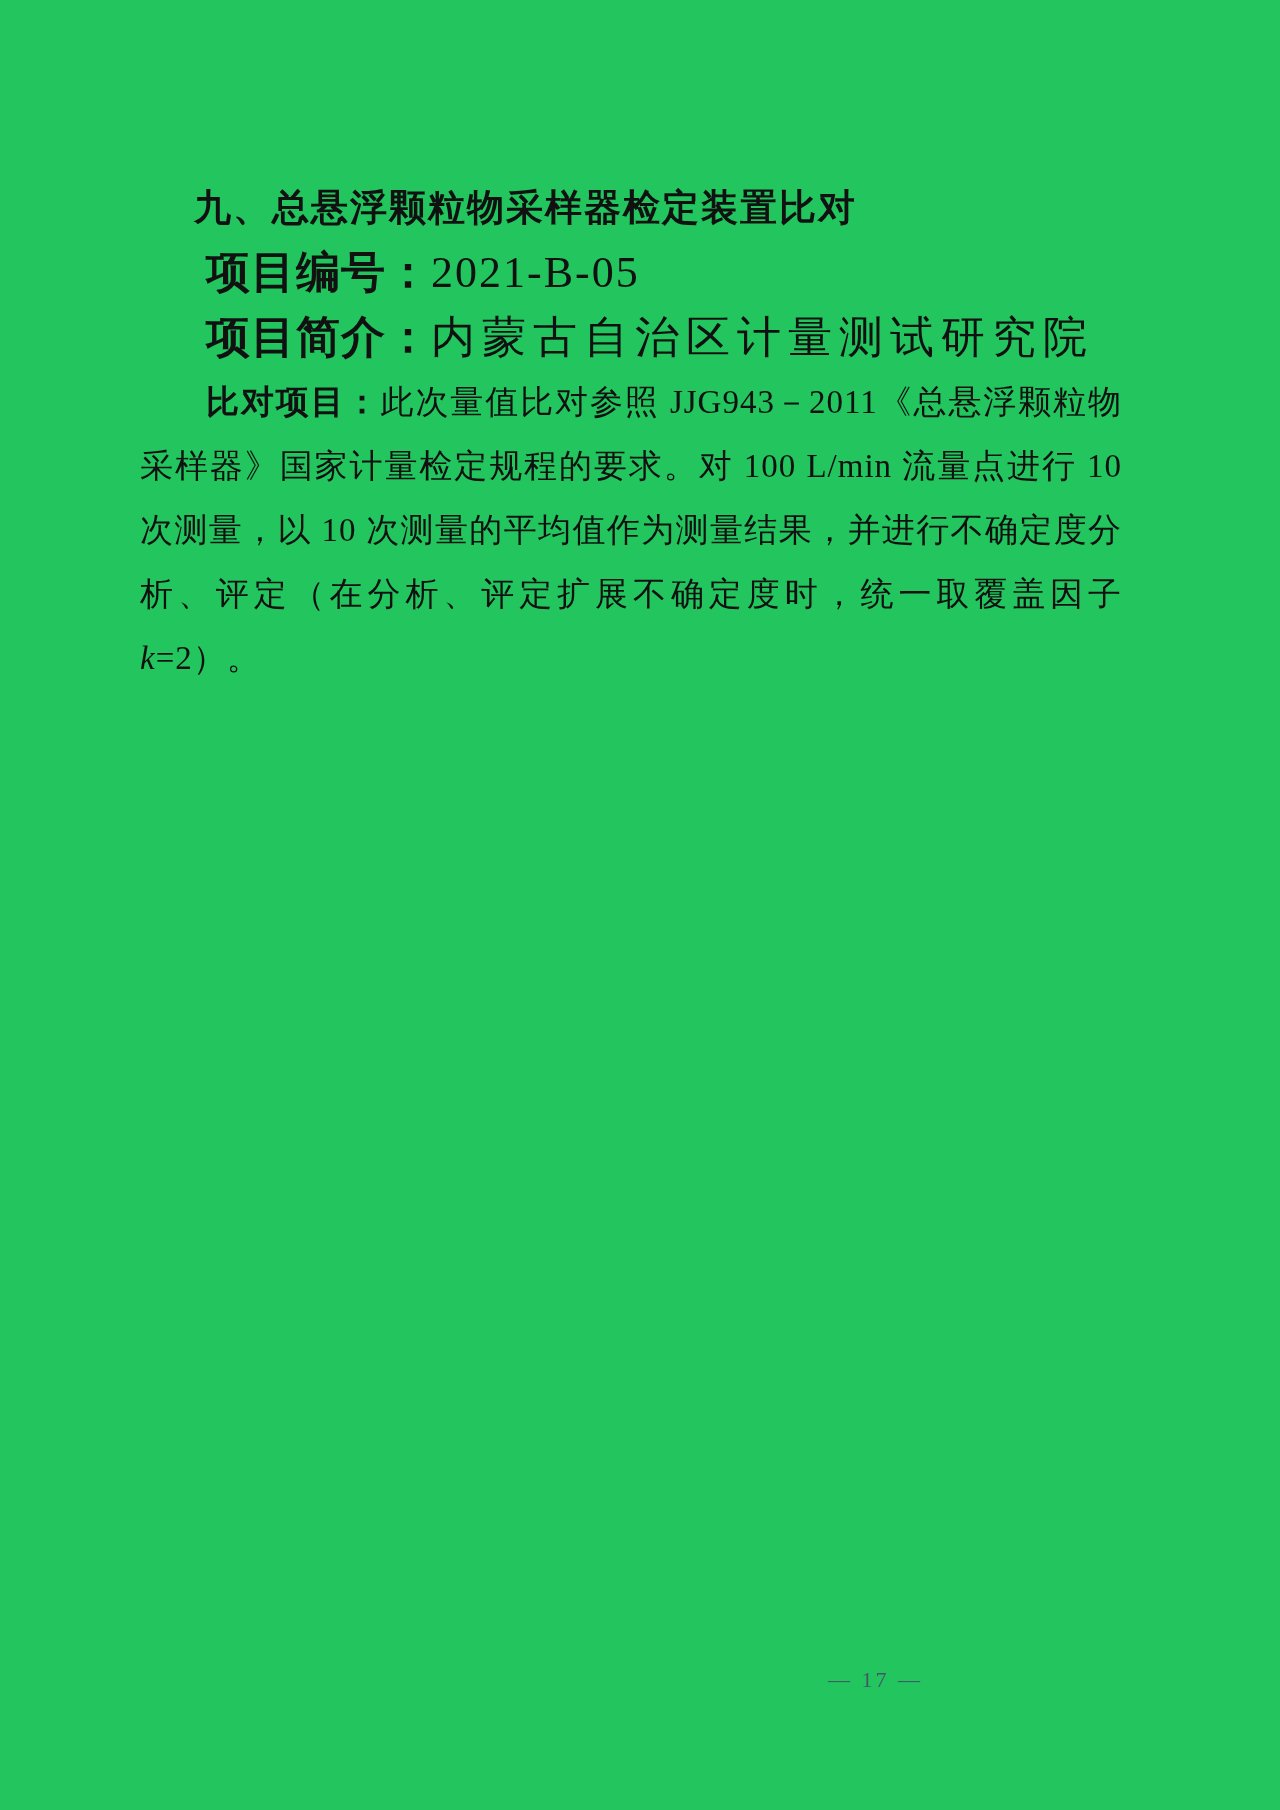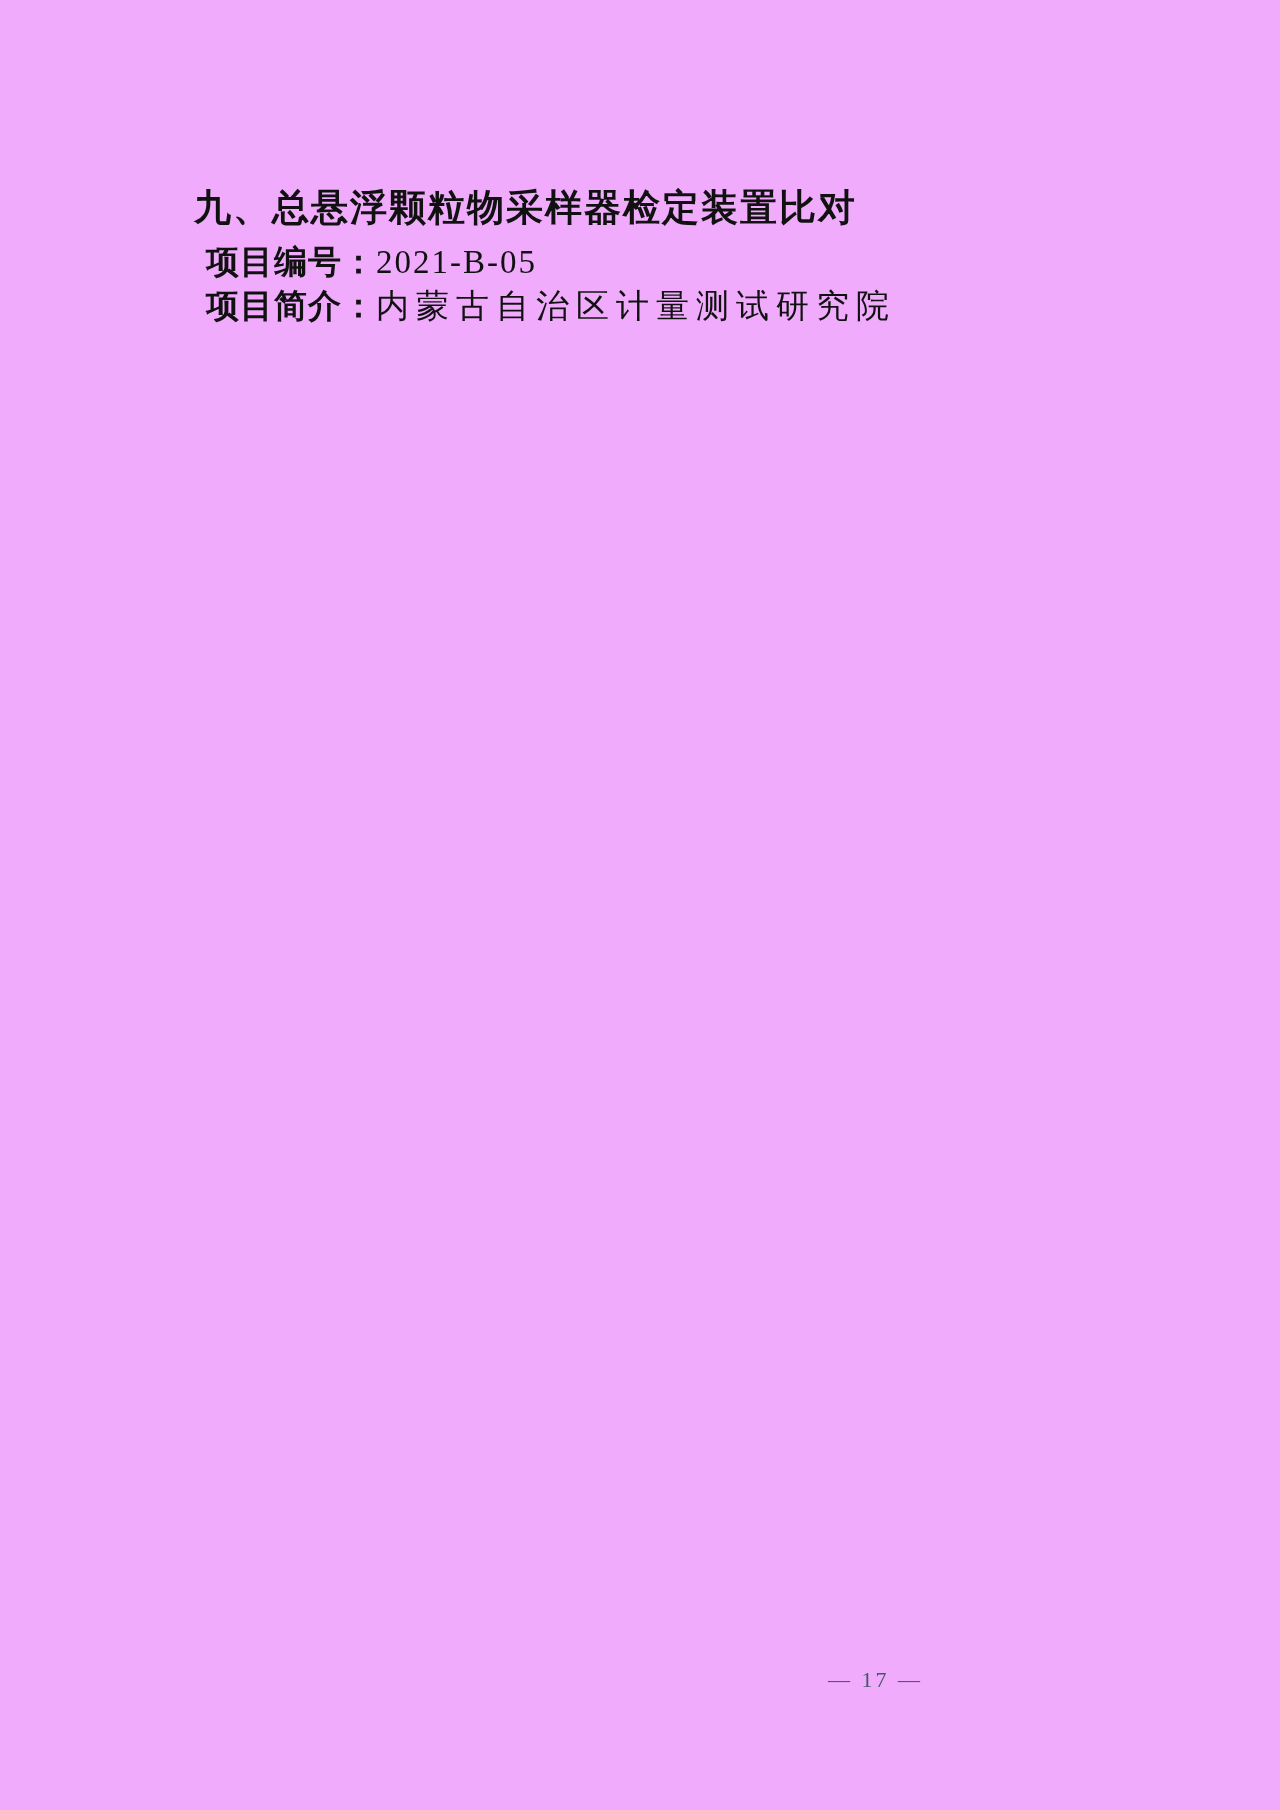--- a/index.html
+++ b/index.html
@@ -11,41 +11,41 @@
     height: 1810px;
     position: relative;
     background: #ffffff;
     color: #111111;
     font-family: "Liberation Serif", "DejaVu Serif", serif;
     overflow: hidden;
   }
   .page {
     position: absolute;
     inset: 0;
-    background: #f0abfc;
+    background: #22c55e;
   }
   .content {
     position: absolute;
     left: 140px;
     top: 176px;
     width: 982px;
   }
   .doc-heading {
     font-family: "Liberation Sans", "DejaVu Sans", sans-serif;
     font-weight: 700;
     font-size: 37px;
     line-height: 64px;
     margin: 0;
     text-indent: 54px;
     letter-spacing: 2px;
     white-space: nowrap;
   }
   .field-line {
-    font-size: 33px;
-    line-height: 44px;
+    font-size: 44px;
+    line-height: 64px;
     text-indent: 66px;
     white-space: nowrap;
   }
   .field-label, .para-label {
     font-family: "Liberation Sans", "DejaVu Sans", sans-serif;
     font-weight: 700;
     letter-spacing: 1px;
   }
   .field-value {
     letter-spacing: 2px;
@@ -86,19 +86,20 @@
     <h1 class="doc-heading">九、总悬浮颗粒物采样器检定装置比对</h1>
 
     <div class="field-line">
       <span class="field-label">项目编号：</span><span class="field-value">2021-B-05</span>
     </div>
 
     <div class="field-line">
       <span class="field-label">项目简介：</span><span class="field-value spread">内蒙古自治区计量测试研究院</span>
     </div>
 
+    <p class="para"><span class="para-label">比对项目：</span><span>此次量值比对参照 JJG943－2011《总悬浮颗粒物采样器》国家计量检定规程的要求。对 100 L/min 流量点进行 10 次测量，以 10 次测量的平均值作为测量结果，并进行不确定度分析、评定（在分析、评定扩展不确定度时，统一取覆盖因子 </span><span class="k-var">k</span><span>=2）。</span></p>
 
 
 
   </div>
 
   <div class="page-number">— 17 —</div>
 </div>
 
 </body></html>

